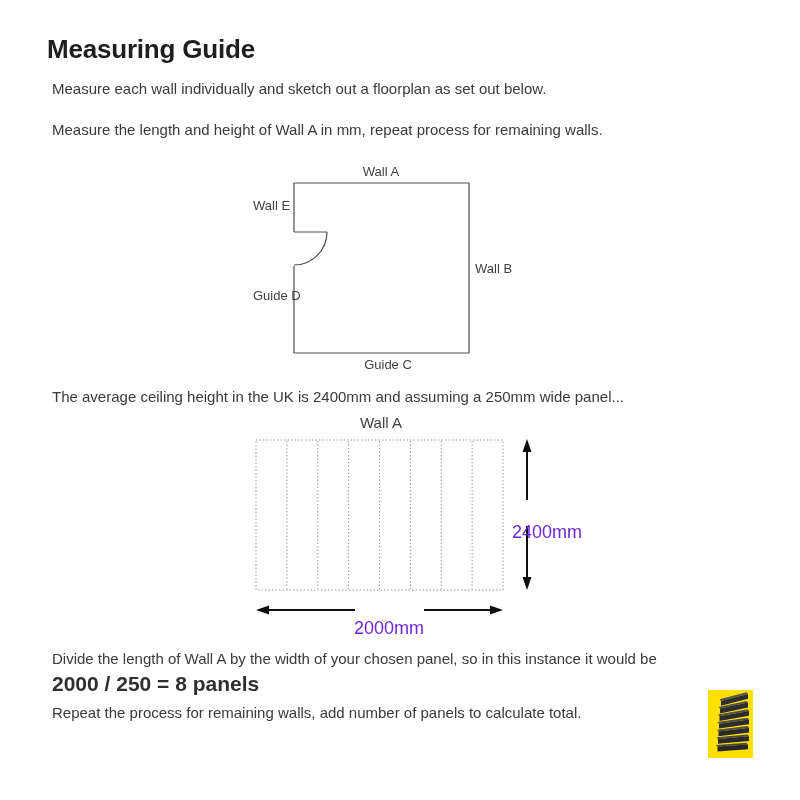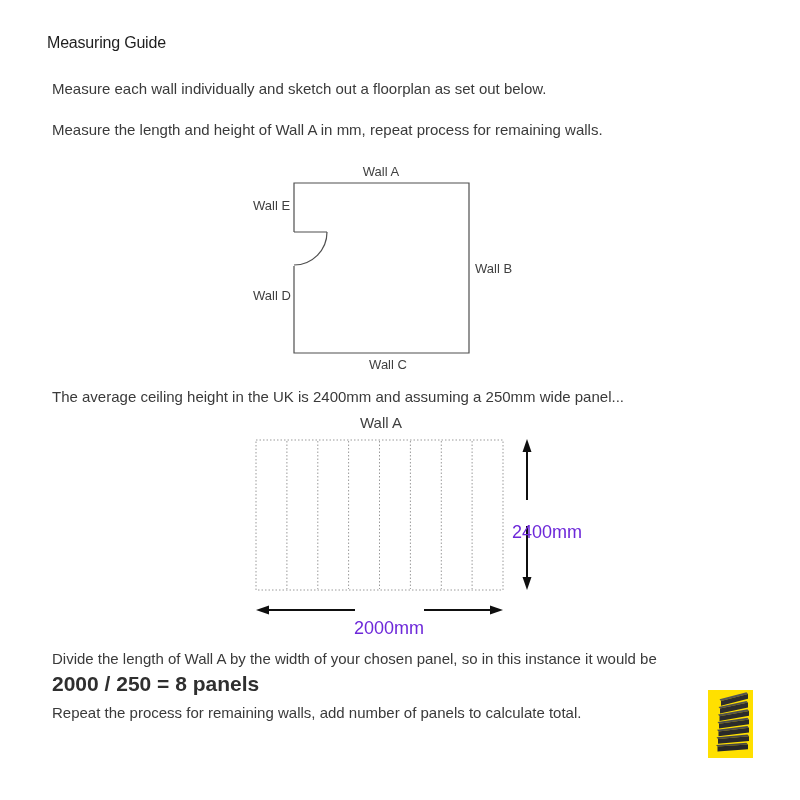--- a/index.html
+++ b/index.html
@@ -2,21 +2,21 @@
 <html><head>
 <meta charset="utf-8">
 <style>
   html,body{margin:0;padding:0;background:#fff;}
   #canvas{
     position:relative;width:800px;height:800px;background:#ffffff;overflow:hidden;
     font-family:"Liberation Sans",sans-serif;color:#3a3a3a;
   }
   .abs{position:absolute;white-space:nowrap;}
   .title{
-    font-size:16px;font-weight:400;color:#1e1e1e;letter-spacing:-0.2px;
+    font-size:26px;font-weight:700;color:#1e1e1e;letter-spacing:-0.2px;
   }
   .body-text{font-size:15px;color:#3a3a3a;}
   .bold-text{font-size:21px;font-weight:700;color:#2f2f2f;}
   .diagram-label{font-size:13px;color:#3f3f3f;}
   .dim-label{font-size:18px;color:#6d28d9;margin-top:16px;}
   .panel-title{font-size:15px;color:#3f3f3f;}
   .centerx{transform:translateX(-50%);text-align:center;}
   svg{position:absolute;overflow:visible;}
   .wall-line{stroke:#4f4f4f;stroke-width:1.2;fill:none;}
   .dotted{stroke:#9a9a9a;stroke-width:1;fill:none;stroke-dasharray:1.5 2;}
@@ -36,22 +36,22 @@
 
   <svg style="left:270px;top:165px;" width="230" height="200" viewBox="270 165 230 200">
     <path class="wall-line" d="M294,232 L294,183 L469,183 L469,353 L294,353 L294,266"></path>
     <path class="wall-line" d="M294,232 L327,232"></path>
     <path class="wall-line" d="M327,232 A33,33 0 0 1 294,265"></path>
   </svg>
 
   <div class="abs diagram-label centerx" style="left:381px;top:164px;">Wall A</div>
   <div class="abs diagram-label" style="left:253px;top:198px;">Wall E</div>
   <div class="abs diagram-label" style="left:475px;top:261px;text-align:center;">Wall B</div>
-  <div class="abs diagram-label" style="left:253px;top:288px;">Wall D</div>
-  <div class="abs diagram-label centerx" style="left:388px;top:357px;">Wall C</div>
+  <div class="abs diagram-label" style="left:253px;top:288px;">Guide D</div>
+  <div class="abs diagram-label centerx" style="left:388px;top:357px;">Guide C</div>
 
   <div class="abs body-text" style="left:52px;top:388px;">The average ceiling height in the UK is 2400mm and assuming a 250mm wide panel...</div>
 
   <div class="abs panel-title centerx" style="left:381px;top:414px;">Wall A</div>
 
   <svg style="left:245px;top:430px;" width="290" height="195" viewBox="245 430 290 195">
     <rect class="dotted" x="256" y="440" width="247" height="150"></rect>
     <g class="dotted">
         <line x1="286.9" x2="286.9" y1="441" y2="589"></line>
         <line x1="317.8" x2="317.8" y1="441" y2="589"></line>

